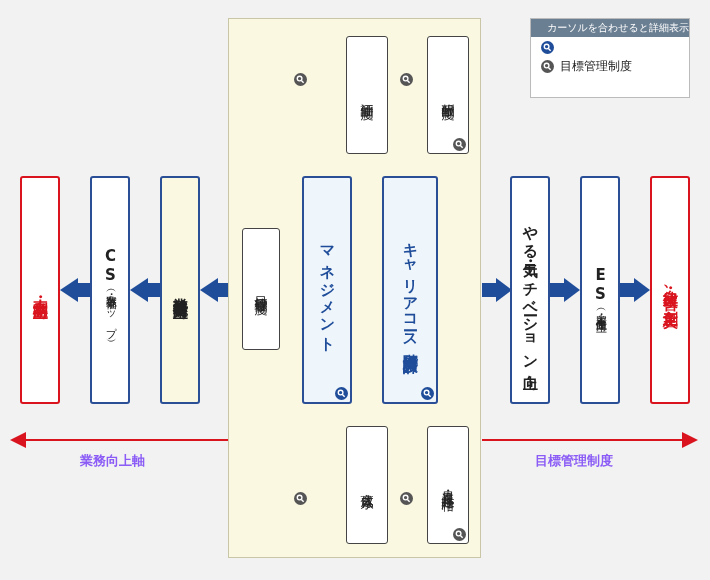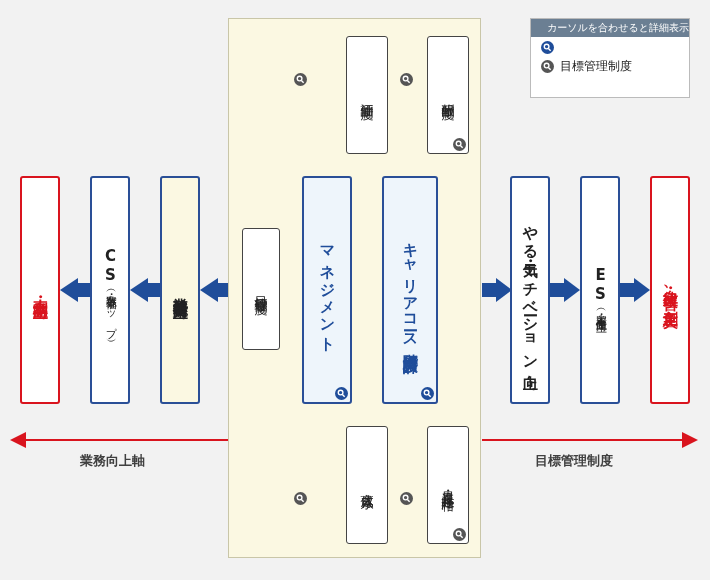--- a/index.html
+++ b/index.html
@@ -44,21 +44,21 @@
   .legend-title {
     background: #6b7f93; color: #fff; font-size: 10px; text-align: right;
     height: 18px; line-height: 18px;
   }
   .legend-item {
     display: flex; align-items: center; font-size: 12px; padding: 4px 10px 0 10px;
   }
   .legend-item .mag { position: static; margin-right: 6px; }
   .legend-item.blue-text { color: #1f4d9a; font-weight: bold; }
   .axis-label {
-    position: absolute; font-size: 13px; font-weight: bold; color: #404040;
+    position: absolute; font-size: 13px; font-weight: bold; color: #8b5cf6;
   }
   svg.lines { position: absolute; left: 0; top: 0; }
 </style>
 </head>
 <body>
 
 <svg class="lines" width="710" height="580">
   <defs>
     <marker id="ah" markerWidth="8" markerHeight="8" refX="6" refY="4" orient="auto">
       <path d="M0,0 L8,4 L0,8 Z" fill="#444"></path>

